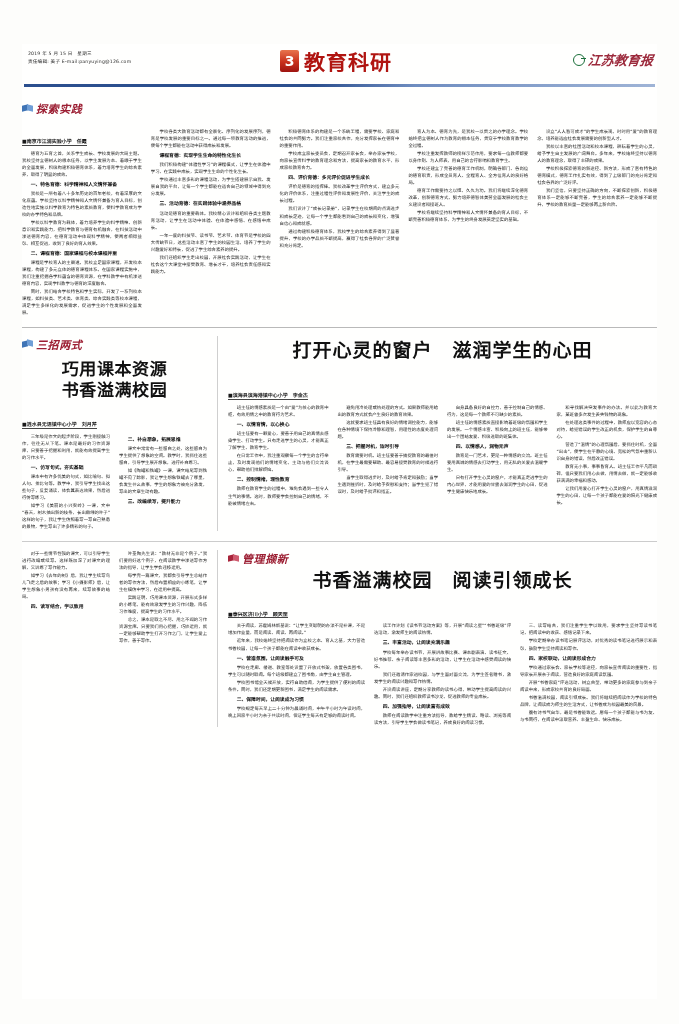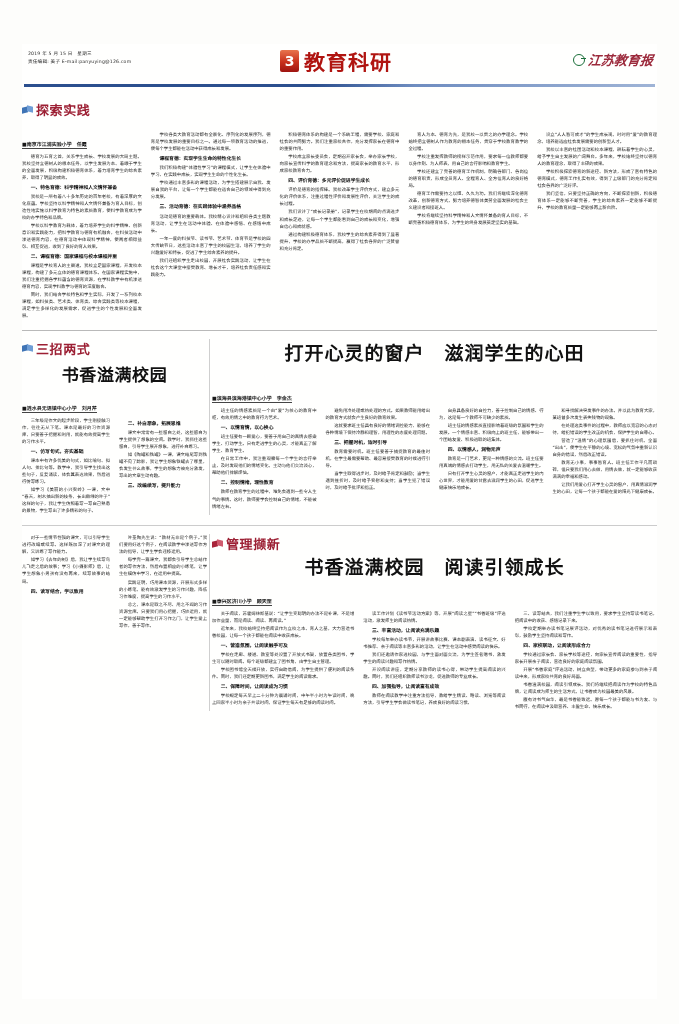--- a/index.html
+++ b/index.html
@@ -56,21 +56,21 @@
   }
 
   
   .tag{display:flex;align-items:center;gap:3px;}
   .tag-ico{width:11px;height:8px;position:relative;flex:0 0 auto;}
   .tag-ico .bk1{position:absolute;left:0;top:1px;width:6px;height:6px;background:#3f74b5;transform:skewY(-14deg);}
   .tag-ico .bk2{position:absolute;left:4.5px;top:0.5px;width:6px;height:6px;background:#6f9ed6;transform:skewY(14deg);}
   .tag-ico.red .bk1{background:#a8243a;}
   .tag-ico.red .bk2{background:#cf5b6e;}
   .tag-text{
-    font-size:13px;font-weight:700;color:#9c1f33;
+    font-size:11px;font-weight:700;color:#9c1f33;font-style:italic;
     letter-spacing:.6px;white-space:nowrap;
   }
 
   
   .headline-main{
     text-align:center;font-size:25.5px;font-weight:700;color:#111;
     letter-spacing:1.2px;margin:12px 0 0 0;line-height:1.1;
     font-family:"DejaVu Sans","Liberation Sans",sans-serif;
   }
   .headline-mid{
@@ -99,21 +99,21 @@
     word-break:break-all;
   }
   p.sub2{
     margin:3px 0 2px 0;font-size:4.8px;font-weight:700;color:#111;
     text-indent:8.7px;line-height:1.5;
   }
   .divider{height:1px;background:#b9b9b9;margin:9px 0 8px 0;}
   .divider.thin{background:#cccccc;}
   .vrule{width:1px;background:#cfcfcf;align-self:stretch;flex:0 0 1px;}
   .block{margin-top:4px;}
-  .hdr-row{display:flex;align-items:flex-start;gap:2px;}
+  .hdr-row{display:flex;align-items:flex-start;gap:10px;}
 </style>
 </head>
 <body>
 
 <div class="page">
   <div class="sheet">
 
     <div class="masthead">
       <div class="pubinfo">
         <div class="l1">2019 年 5 月 15 日　星期三</div>
@@ -187,20 +187,21 @@
 
       <div style="width:185px;flex:0 0 185px;">
         <div class="tag">
           <span class="tag-ico">
               <i class="bk1"></i>
               <i class="bk2"></i>
             </span>
           <span class="tag-text">三招两式</span>
         </div>
         <div class="headline-stack" style="margin:7px 0 9px 0;">
+          <div>巧用课本资源</div>
           <div>书香溢满校园</div>
         </div>
         <div class="byline">■涟水县无语镇中心小学　刘月芹</div>
         <div class="cols" id="a2-cols">
             <div class="col">
               <p class="bd">三年级是作文的起步阶段，学生刚接触习作，往往无从下笔。课本是最好的习作资源库，只要善于挖掘和利用，就能有效提高学生的习作水平。</p>
               <p class="bd sub2">一、仿写句式，夯实基础</p>
               <p class="bd">课本中有许多优美的句式，如比喻句、拟人句、排比句等。教学中，我引导学生找出这些句子，反复诵读，体会其表达效果，然后进行仿写练习。</p>
               <p class="bd">如学习《美丽的小兴安岭》一课，文中“春天，树木抽出新的枝条，长出嫩绿的叶子”这样的句子，我让学生仿照着写一写自己熟悉的景物，学生写出了许多精彩的句子。</p>
             </div>

